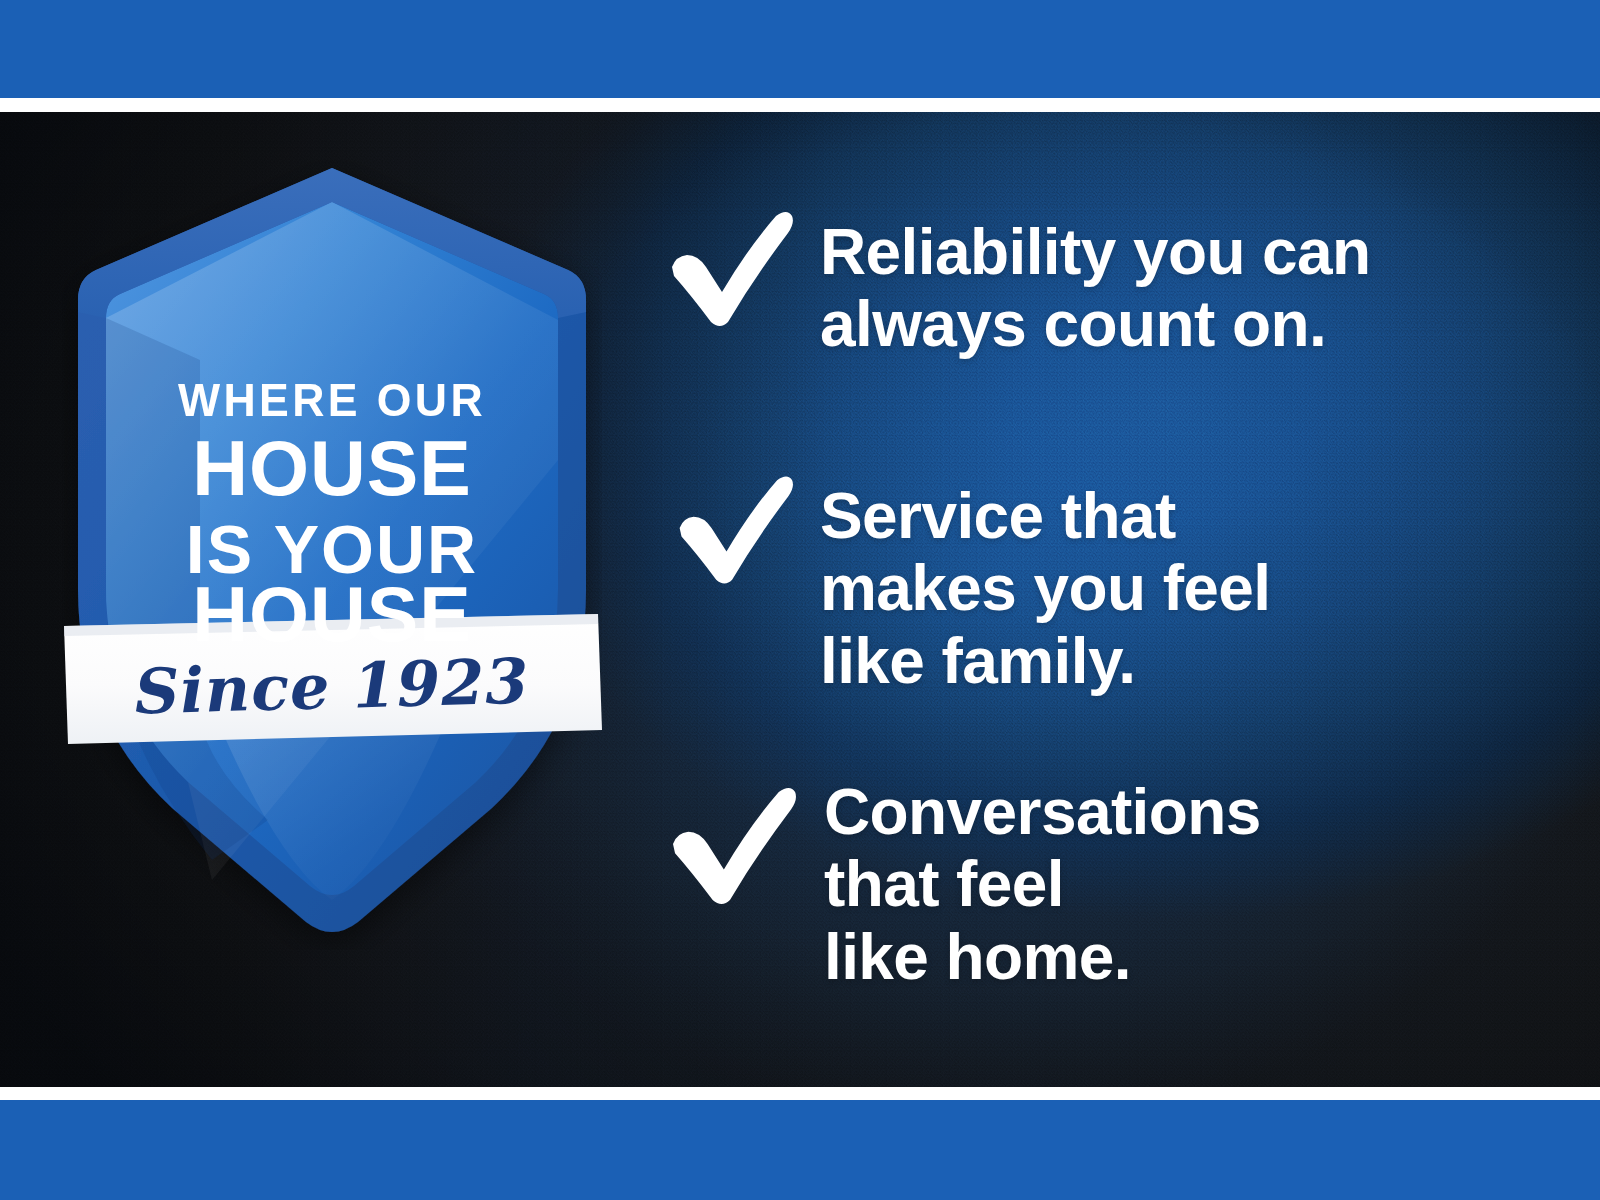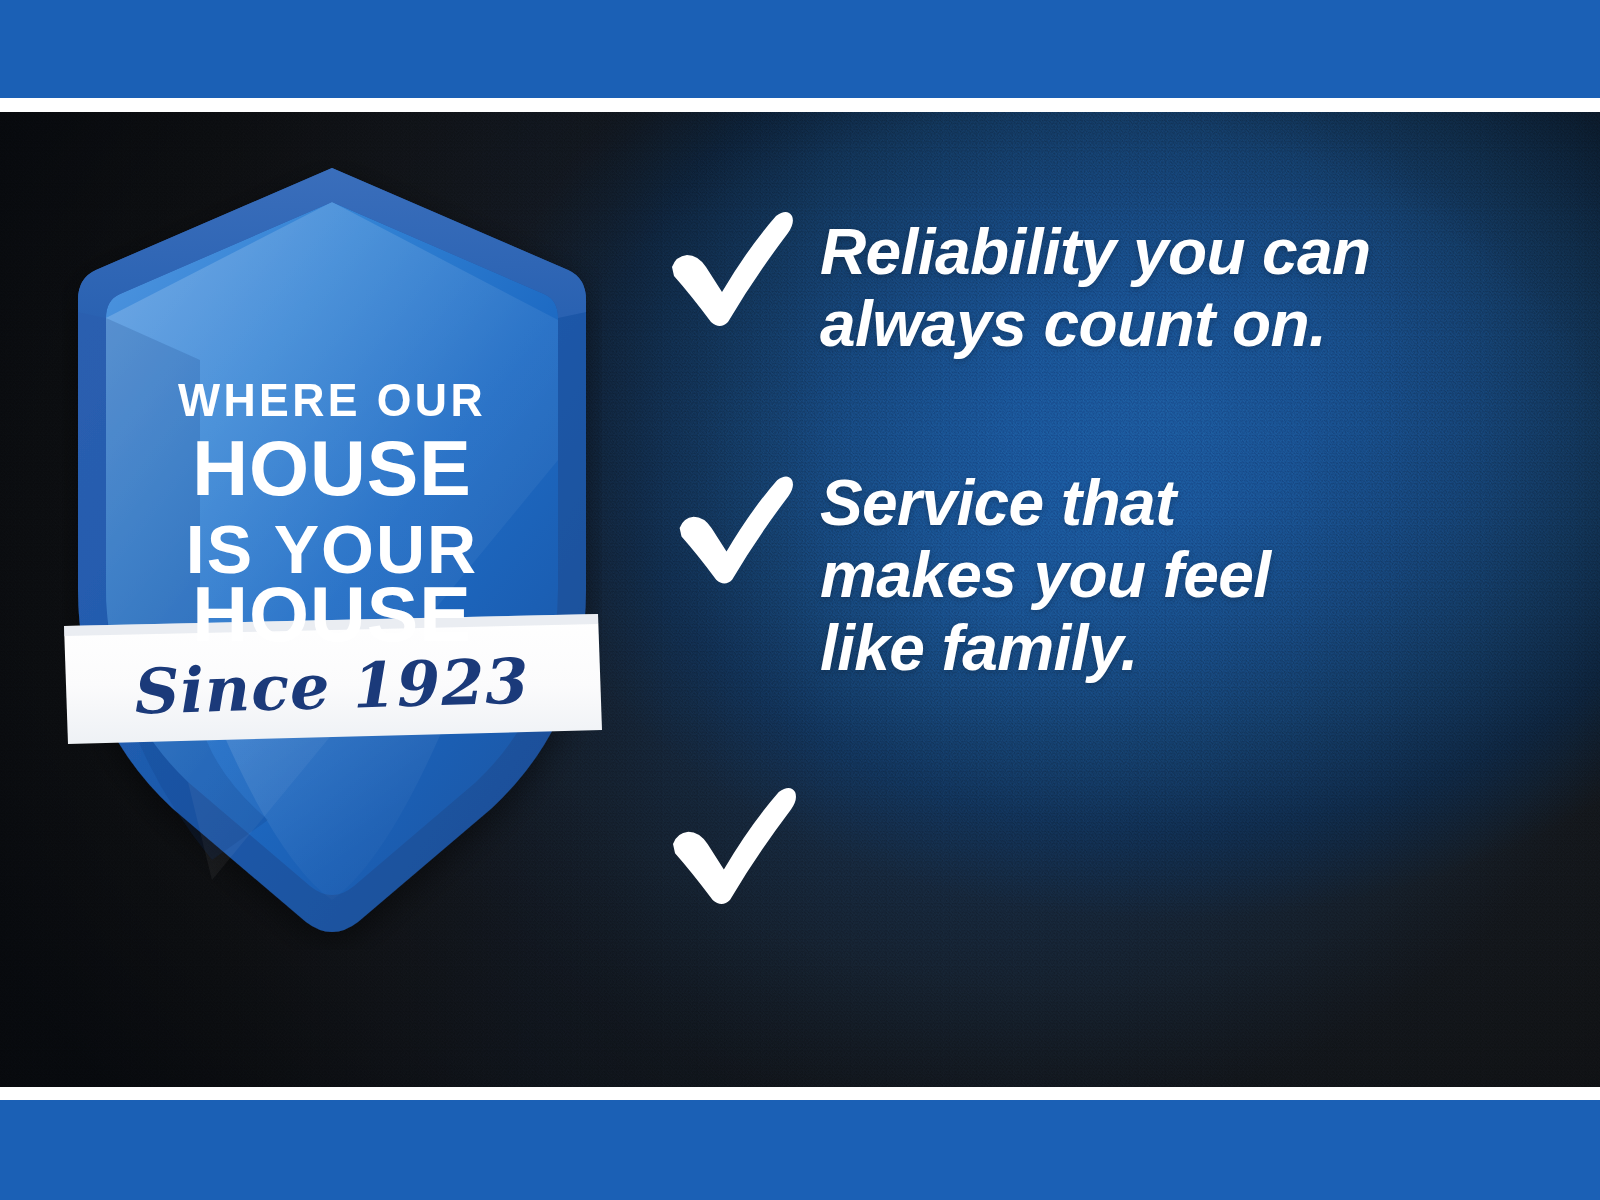--- a/index.html
+++ b/index.html
@@ -147,21 +147,20 @@
     pointer-events: none;
   }
 
   
   .bullets {
     position: absolute;
     left: 666px;
     top: 112px;
     width: 860px;
     height: 773px;
-    font-style: italic;
   }
   .bullet {
     position: absolute;
     display: flex;
     align-items: flex-start;
     gap: 26px;
   }
   .bullet-1 { top: 98px;  left: 0; }
   .bullet-2 { top: 352px; left: 8px; }
   .bullet-3 { top: 662px; left: 0; }
@@ -175,21 +174,21 @@
     color: #ffffff;
     font-family: "Liberation Sans", sans-serif;
     font-weight: 700;
     font-size: 64px;
     line-height: 1.13;
     letter-spacing: -0.6px;
     white-space: pre-line;
     text-shadow: 0 2px 6px rgba(0,0,0,0.22);
   }
   .bullet-1 .bullet-text { margin-top: 6px; }
-  .bullet-2 .bullet-text { margin-top: 3px; }
+  .bullet-2 .bullet-text { margin-top: 16px; }
   .bullet-3 .bullet-text { margin-top: 2px; }
 </style>
 </head>
 <body>
 
 <div class="canvas">
 
   <div class="bar bar-top"></div>
 
   <div class="stage">
@@ -324,19 +323,22 @@
     </div>
 
     <div class="bullet bullet-3">
       <span class="tick">
         <svg viewBox="0 0 128 116" xmlns="http://www.w3.org/2000/svg" aria-hidden="true">
           <path d="M6 57 Q10 46 21 45 Q32 45 40 57 L56 82 Q82 38 110 6
                    Q121 -2 126 6 Q129 13 122 23
                    Q88 68 62 112 Q54 120 45 112 Q24 84 8 66 Z" fill="#ffffff"></path>
         </svg>
       </span>
+      <div class="bullet-text">Conversations
+that feel
+like home.</div>
     </div>
 
   </div>
 
   <div class="bar bar-bottom"></div>
 
 </div>
 
 </body></html>

